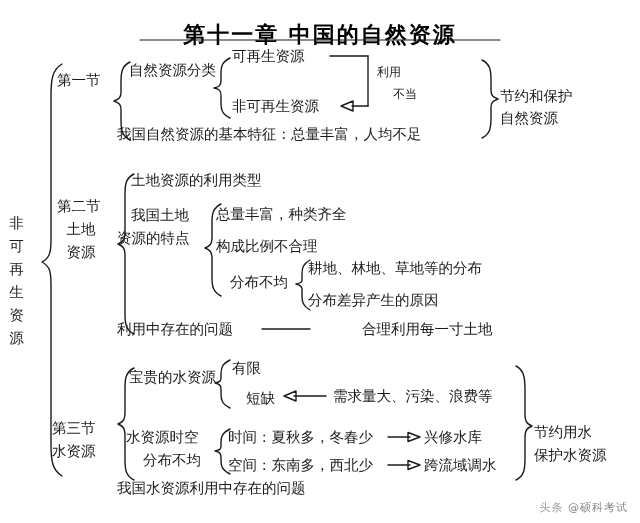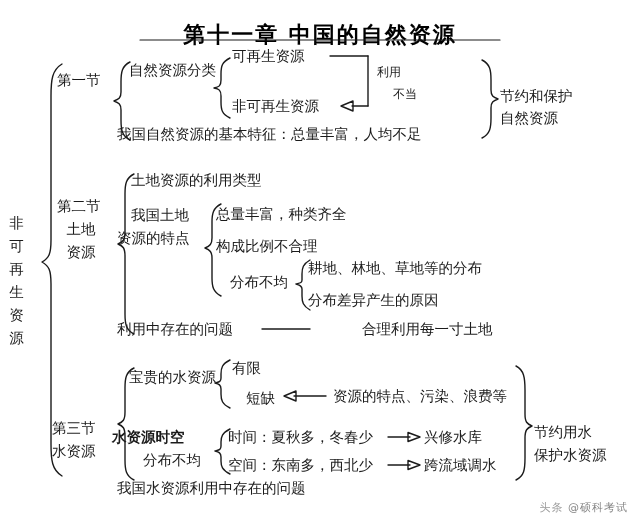--- a/index.html
+++ b/index.html
@@ -150,23 +150,23 @@
   <div class="n" style="left:117px;top:319px;">利用中存在的问题</div>
   <div class="n" style="left:314px;top:319px;margin-left:48px;">合理利用每一寸土地</div>
 
   <div class="n" style="left:52px;top:418px;">第三节</div>
   <div class="n" style="left:52px;top:441px;">水资源</div>
 
   <div class="n" style="left:129px;top:367px;">宝贵的水资源</div>
 
   <div class="n" style="left:232px;top:358px;">有限</div>
   <div class="n" style="left:246px;top:388px;">短缺</div>
-  <div class="n" style="left:333px;top:386px;">资源的特点、污染、浪费等</div>
+  <div class="n" style="left:333px;top:386px;">需求量大、污染、浪费等</div>
 
-  <div class="n" style="left:112px;top:427px;font-weight:bold;">水资源时空</div>
+  <div class="n" style="left:126px;top:427px;">水资源时空</div>
   <div class="n" style="left:143px;top:450px;">分布不均</div>
 
   <div class="n" style="left:228px;top:427px;">时间：夏秋多，冬春少</div>
   <div class="n" style="left:424px;top:427px;">兴修水库</div>
 
   <div class="n" style="left:228px;top:455px;">空间：东南多，西北少</div>
   <div class="n" style="left:424px;top:455px;">跨流域调水</div>
 
   <div class="n" style="left:117px;top:478px;">我国水资源利用中存在的问题</div>
 

